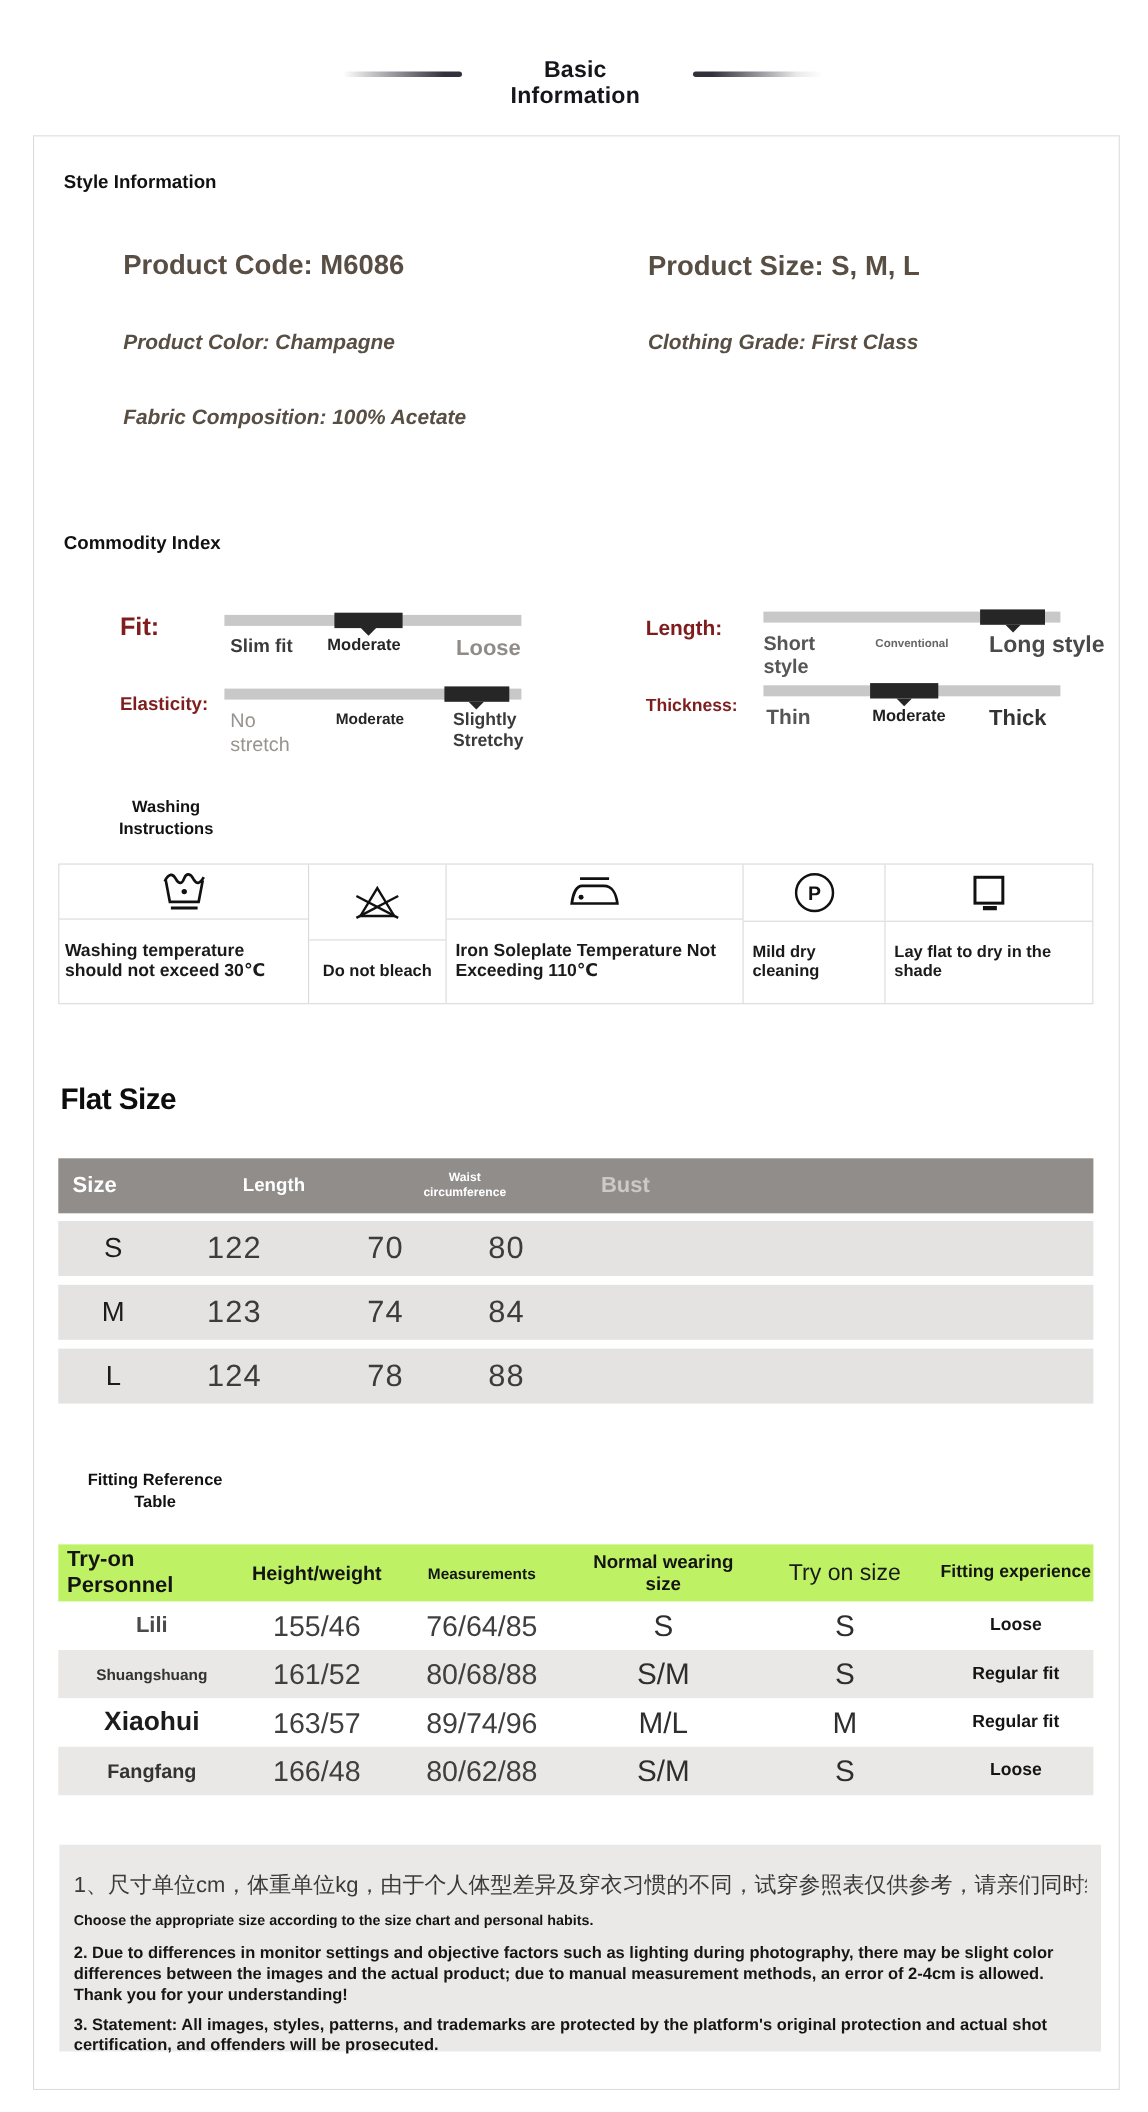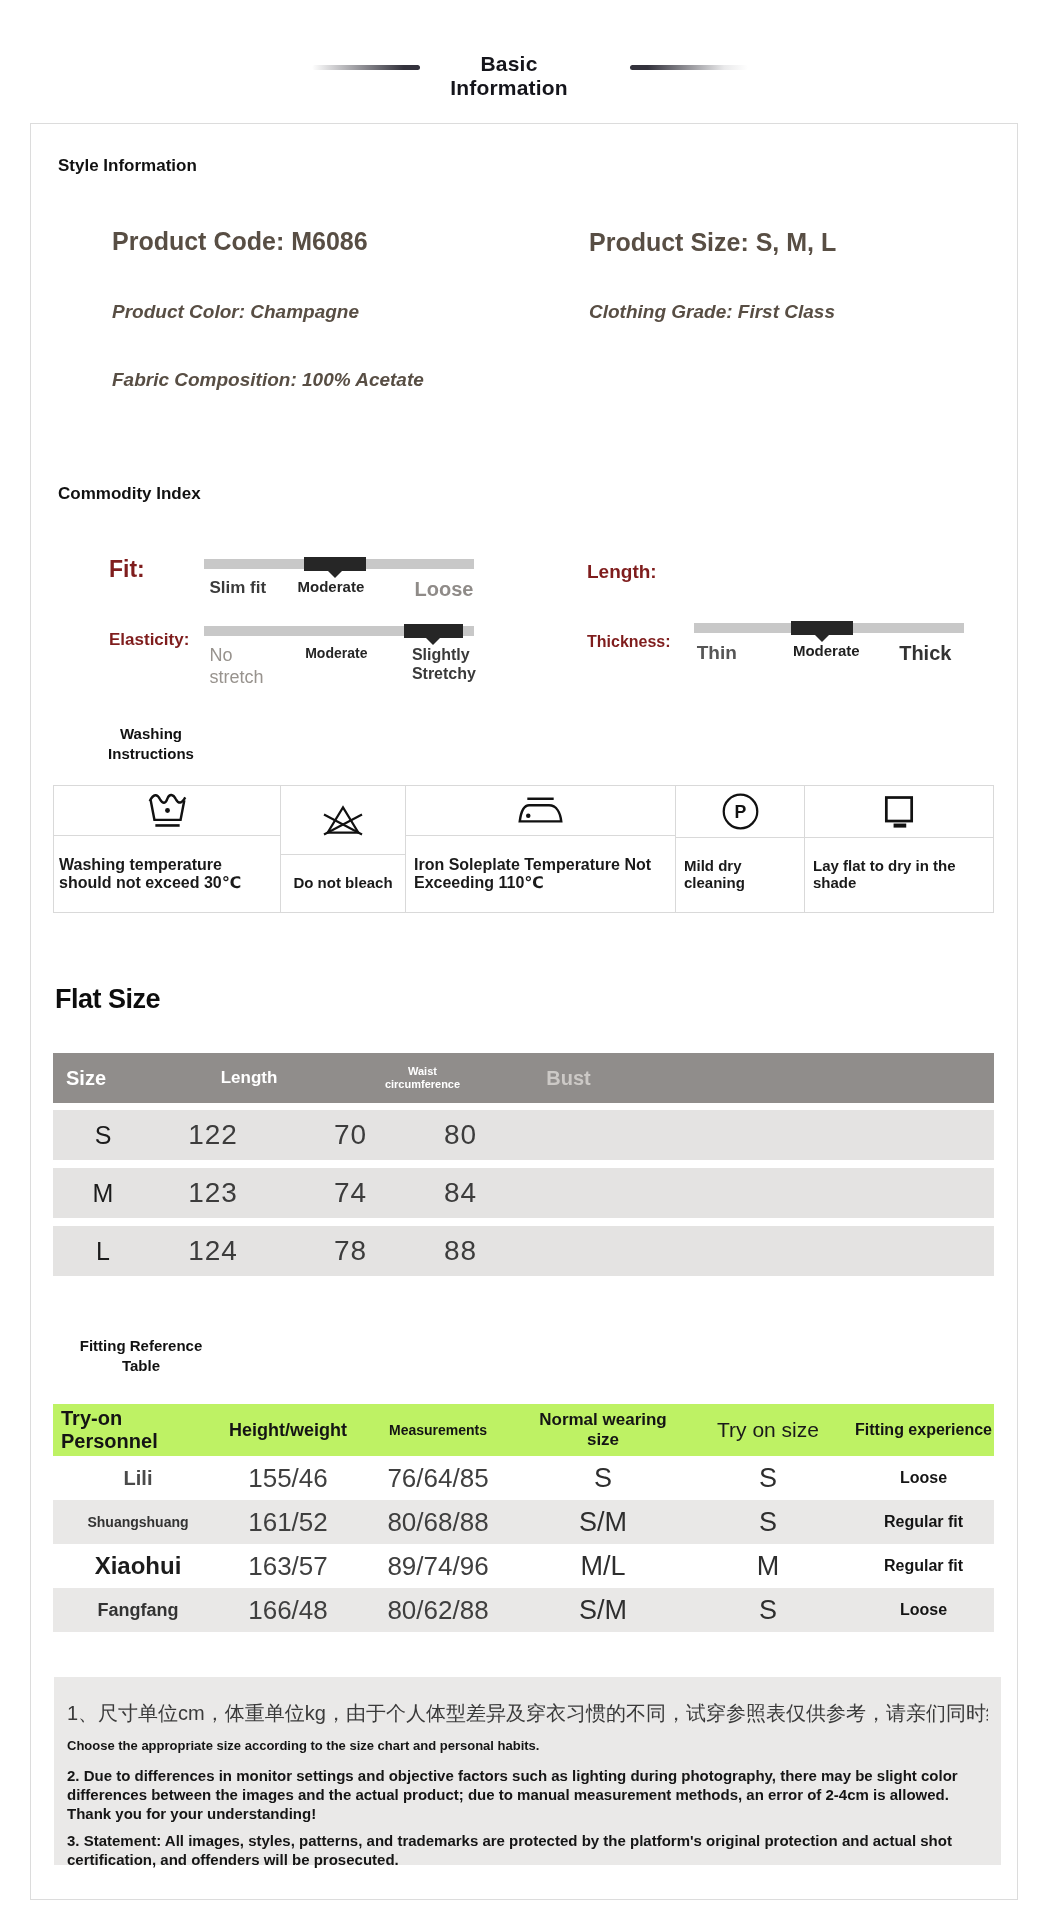--- a/index.html
+++ b/index.html
@@ -1,21 +1,21 @@
 <!DOCTYPE html>
 <html><head>
 <meta charset="utf-8">
 <style>
   * { margin:0; padding:0; box-sizing:border-box; }
   body { background:#ffffff; font-family:"Liberation Sans","DejaVu Sans",sans-serif; }
   .page { position:relative; width:1044px; height:1920px; background:#fff; overflow:hidden; }
 
   
   .top-header { position:absolute; top:42px; left:0; width:100%; height:40px; }
-  .htitle { position:absolute; left:429px; top:10px; width:160px; text-align:center;
+  .htitle { position:absolute; left:443px; top:10px; width:160px; text-align:center;
             font-size:21px; font-weight:bold; color:#15151b; letter-spacing:0.2px; }
   .hline { position:absolute; top:23px; height:5px; border-radius:3px; }
   .hline-left  { left:312px; width:108px;
             background:linear-gradient(90deg, rgba(90,90,100,0) 0%, #33323c 85%); }
   .hline-right { left:630px; width:118px;
             background:linear-gradient(90deg, #33323c 15%, rgba(170,170,175,0.25) 80%, rgba(170,170,175,0)); }
 
   
   .card { position:absolute; left:30px; top:123px; width:988px; height:1777px;
           background:#fff; border:1px solid #dcdcdc; }
@@ -165,20 +165,30 @@
           <div class="seg seg-fit"></div>
         </div>
       <div class="opts">
         <span class="o1">Slim fit</span>
         <span class="o2">Moderate</span>
         <span class="o3">Loose</span>
       </div>
     </div>
 
     <div class="slabel l-length">Length:</div>
+    <div class="srow srow-len">
+      <div class="track">
+          <div class="seg seg-len"></div>
+        </div>
+      <div class="opts">
+        <span class="o1">Short style</span>
+        <span class="o2">Conventional</span>
+        <span class="o3">Long style</span>
+      </div>
+    </div>
 
     <div class="slabel l-elasticity">Elasticity:</div>
     <div class="srow srow-ela">
       <div class="track">
           <div class="seg seg-ela"></div>
         </div>
       <div class="opts">
         <span class="o1">No stretch</span>
         <span class="o2">Moderate</span>
         <span class="o3">Slightly Stretchy</span>

